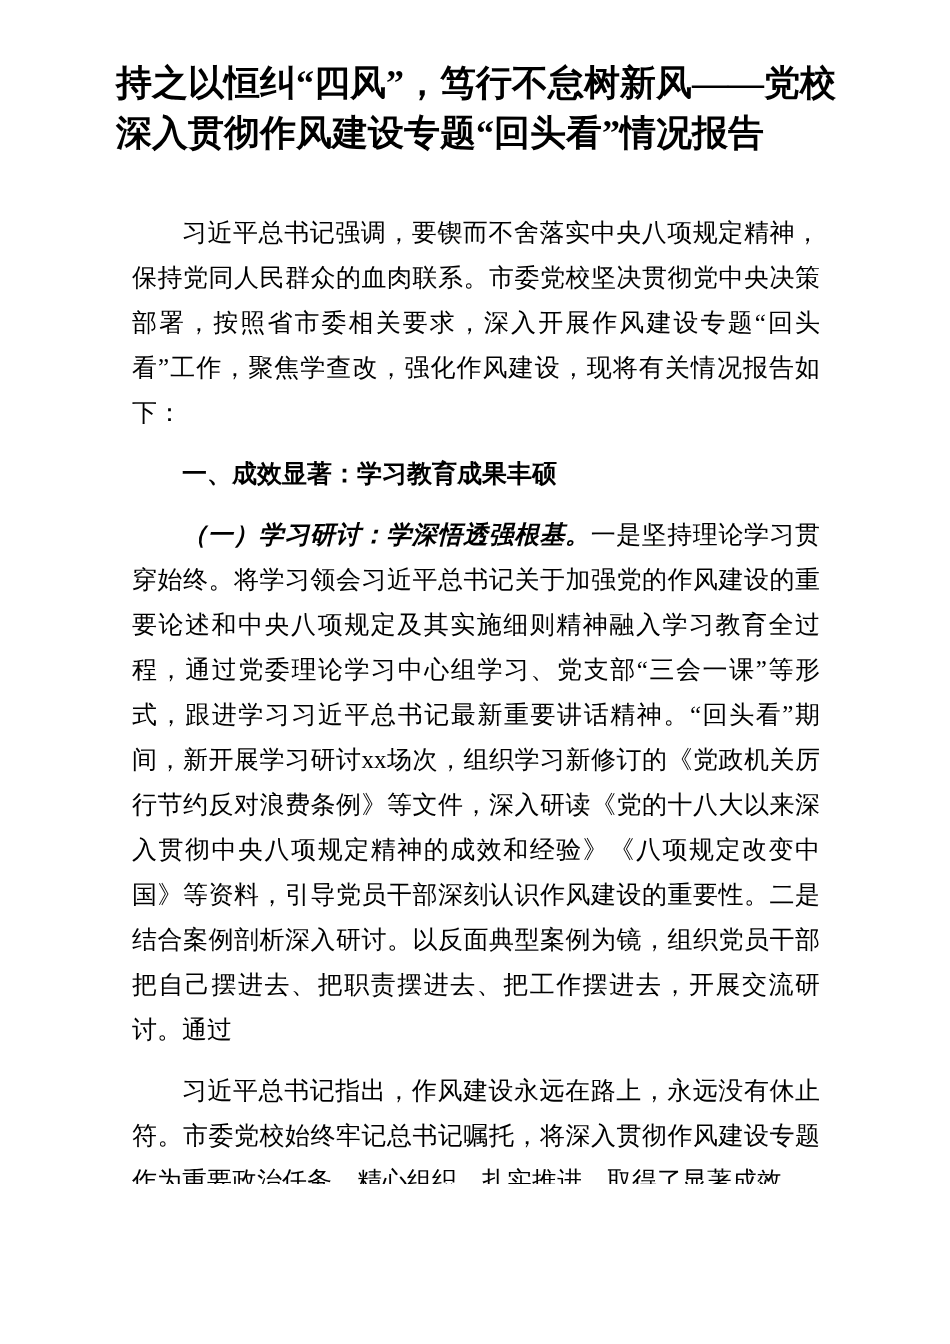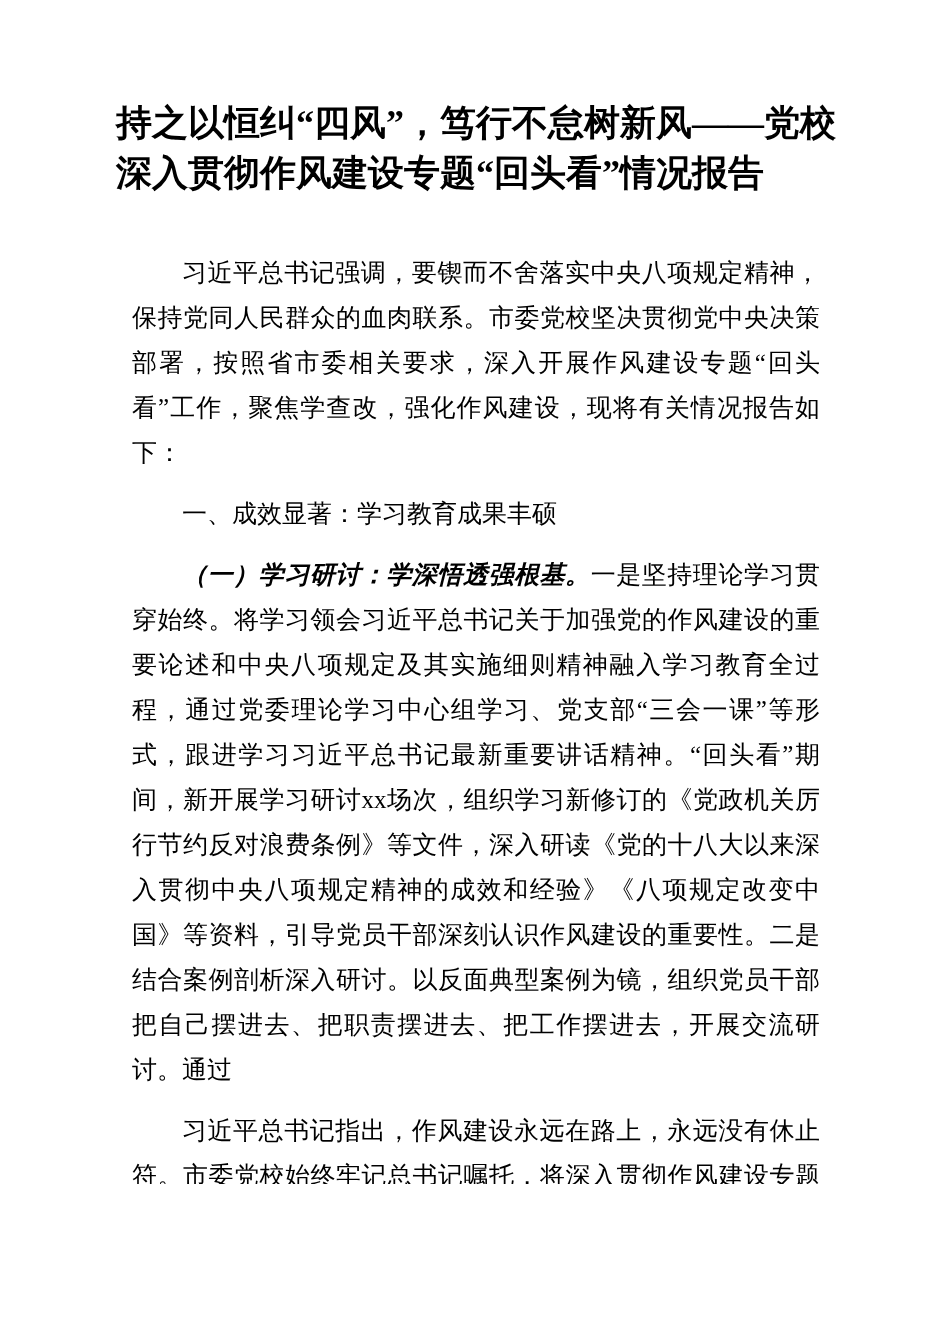--- a/index.html
+++ b/index.html
@@ -8,21 +8,21 @@
     height: 1344px;
     background: #ffffff;
     color: #000000;
     font-family: "Liberation Serif", "DejaVu Serif", serif;
     overflow: hidden;
   }
   .page {
     width: 950px;
     height: 1184px;
     box-sizing: border-box;
-    padding: 98px 114px 0 116px;
+    padding: 58px 114px 0 116px;
     background: #ffffff;
     overflow: hidden;
   }
   .doc-title {
     margin: 0 0 52px 0;
     font-size: 36px;
     line-height: 50px;
     font-weight: 700;
     color: #000000;
     text-align: justify;
@@ -30,21 +30,21 @@
   }
   .doc-body p {
     margin: 16px;
     font-size: 25px;
     line-height: 45px;
     text-align: justify;
     text-indent: 2em;
     color: #000000;
   }
   .doc-body p.heading {
-    font-weight: 400;
+    font-weight: 700;
   }
   .doc-body .lead {
     font-weight: 700;
     font-style: italic;
   }
 </style>
 </head>
 <body>
 
 <div class="page">

